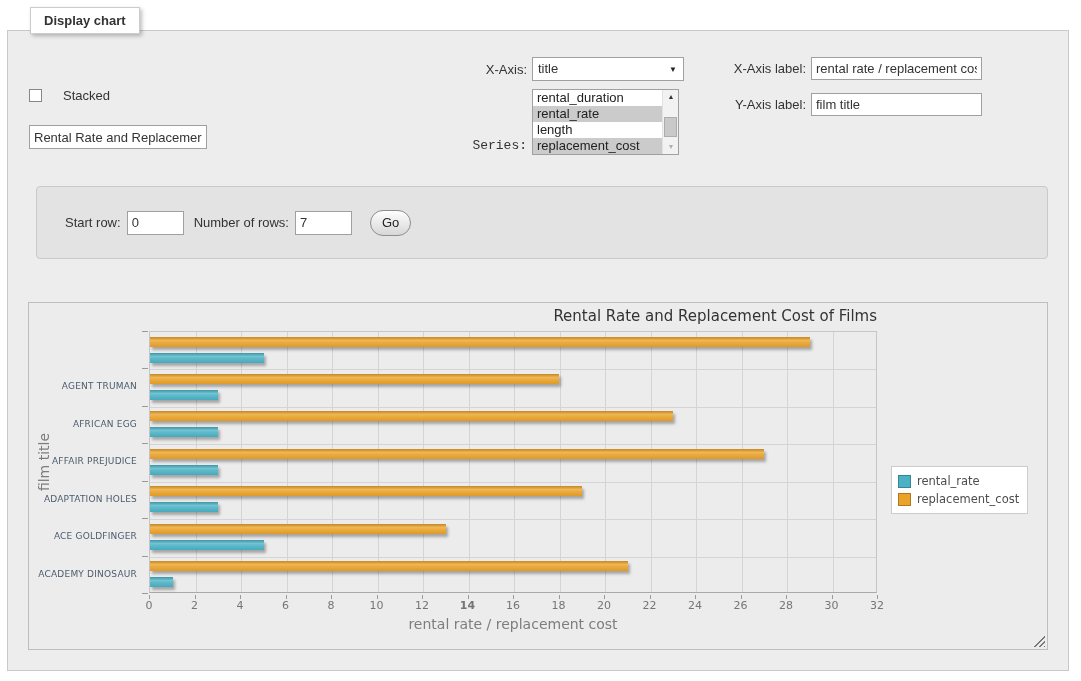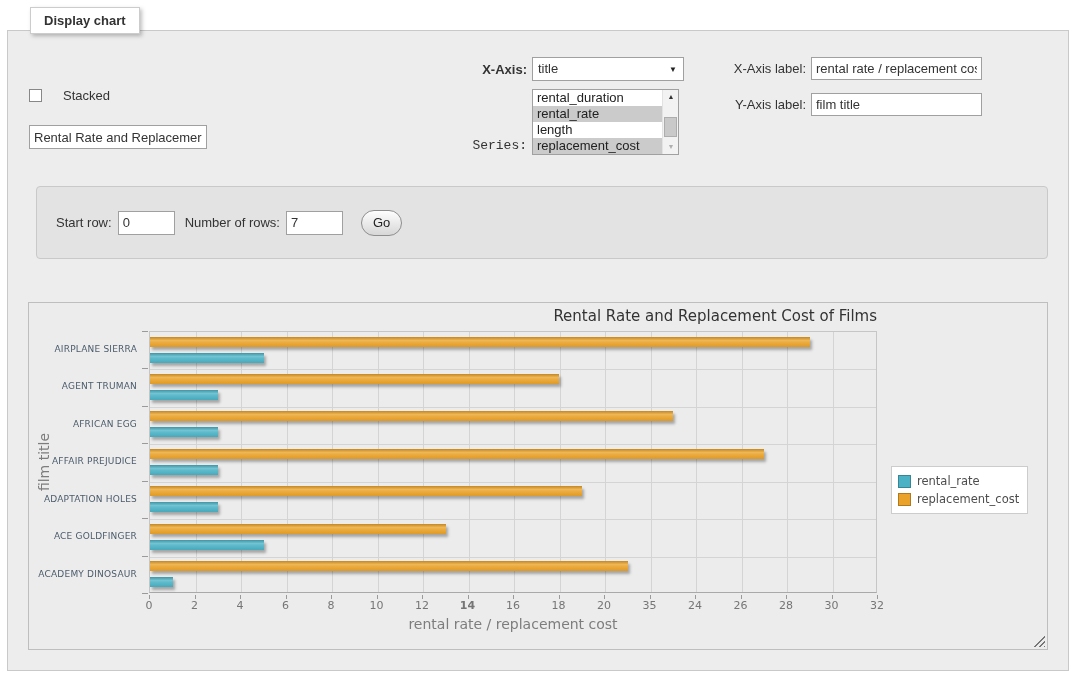--- a/index.html
+++ b/index.html
@@ -20,21 +20,21 @@
   .radio.checked::after { content: ""; position: absolute; left: 3px; top: 3px; width: 5px; height: 5px;
            border-radius: 50%; background: #3b3b3b; }
   .stacked { left: 29px; top: 88px; display: inline-flex; align-items: center; gap: 21px; }
   .checkbox { display: inline-block; width: 13px; height: 13px; border: 1px solid #878787; background: #fff; }
 
   .ti { border: 1px solid #a0a0a0; background: #fff; height: 24px; padding: 0 4px;
         font-family: "Liberation Sans", sans-serif; font-size: 13px; color: #333; }
   .chart-title-input { left: 29px; top: 125px; width: 178px; }
 
   .lbl { color: #333; }
-  .xaxis-lbl  { left: 420px; top: 62px; width: 107px; text-align: right; font-weight: bold; }
+  .xaxis-lbl  { left: 420px; top: 62px; width: 107px; text-align: right; }
   .series-lbl { left: 420px; top: 138px; width: 107px; text-align: right; font-family: Liberation Mono, monospace; }
   .sel { left: 532px; top: 57px; width: 152px; height: 24px; background: #fff;
          border: 1px solid #a0a0a0; line-height: 22px; padding-left: 5px; }
   .sel-arrow { position: absolute; right: 6px; top: 7px; font-size: 8px; color: #222; line-height: 10px; }
 
   .list { left: 532px; top: 89px; width: 147px; height: 66px; background: #fff;
           border: 1px solid #a0a0a0; overflow: hidden; }
   .opt { height: 16px; line-height: 16px; padding-left: 4px; white-space: nowrap; width: 129px;
          overflow: hidden; color: #222; }
   .opt.selected { background: #cbcbcb; }
@@ -47,21 +47,21 @@
   .sb-thumb { position: absolute; left: 1px; width: 13px; top: 27px; height: 20px;
               background: #c9c9c9; border: 1px solid #adadad; }
 
   .xlab-lbl { left: 690px; top: 61px; width: 116px; text-align: right; }
   .ylab-lbl { left: 690px; top: 97px; width: 116px; text-align: right; }
   .xlab-input { left: 811px; top: 57px; width: 171px; height: 23px; }
   .ylab-input { left: 811px; top: 93px; width: 171px; height: 23px; }
 
   .panel { left: 36px; top: 186px; width: 1012px; height: 73px; background: #e3e3e3;
            border: 1px solid #c9c9c9; border-radius: 4px; display: flex; align-items: center;
-           padding-left: 19px; }
+           padding-left: 28px; }
   .panel .ti { width: 57px; margin-left: 6px; }
   .panel .lbl2 { margin-left: 10px; }
   .go { margin-left: 18px; display: inline-flex; align-items: center; justify-content: center;
         height: 26px; padding: 0 11px; border: 1px solid #8e8e8e; border-radius: 13px;
         background: linear-gradient(180deg, #fefefe, #d7d7d7); color: #222; }
 
   .chart-box { left: 28px; top: 302px; width: 1020px; height: 348px; background: #ECECEC;
                border: 1px solid #bebebe; }
   .chart-title { position: absolute; left: 120px; top: 4px; width: 728px; text-align: right;
                  font-family: "DejaVu Sans", sans-serif; font-size: 15px; color: #333; }
@@ -177,21 +177,20 @@
         <div class="bar" style="top: 245.071px; width: 22.5225px; background-color: rgb(75, 178, 197);"></div>
         <div class="bar" style="top: 4.5px; width: 659.522px; background-color: rgb(234, 162, 40);"></div>
         <div class="bar" style="top: 41.9286px; width: 409.272px; background-color: rgb(234, 162, 40);"></div>
         <div class="bar" style="top: 79.3571px; width: 523.022px; background-color: rgb(234, 162, 40);"></div>
         <div class="bar" style="top: 116.786px; width: 614.022px; background-color: rgb(234, 162, 40);"></div>
         <div class="bar" style="top: 154.214px; width: 432.022px; background-color: rgb(234, 162, 40);"></div>
         <div class="bar" style="top: 191.643px; width: 295.522px; background-color: rgb(234, 162, 40);"></div>
         <div class="bar" style="top: 229.071px; width: 477.522px; background-color: rgb(234, 162, 40);"></div>
       </div>
     <div class="ylabels" id="ylabels">
-        <div class="cat-label" style="top: 0px; line-height: 37.4286px;">AIRPLANE SIERRA</div>
         <div class="cat-label" style="top: 37.4286px; line-height: 37.4286px;">AGENT TRUMAN</div>
         <div class="cat-label" style="top: 74.8571px; line-height: 37.4286px;">AFRICAN EGG</div>
         <div class="cat-label" style="top: 112.286px; line-height: 37.4286px;">AFFAIR PREJUDICE</div>
         <div class="cat-label" style="top: 149.714px; line-height: 37.4286px;">ADAPTATION HOLES</div>
         <div class="cat-label" style="top: 187.143px; line-height: 37.4286px;">ACE GOLDFINGER</div>
         <div class="cat-label" style="top: 224.571px; line-height: 37.4286px;">ACADEMY DINOSAUR</div>
       </div>
     <div class="yaxis-title">film title</div>
     <div class="xaxis-title">rental rate / replacement cost</div>
     <div class="legend" id="legend">
@@ -220,21 +219,21 @@
       <div class="xtick-label" style="left: 373px;">12</div>
       <div class="tick-mark-x" style="left: 393px;"></div>
       <div class="xtick-label" style="left: 418.5px; font-weight: bold;">14</div>
       <div class="tick-mark-x" style="left: 439px;"></div>
       <div class="xtick-label" style="left: 464px;">16</div>
       <div class="tick-mark-x" style="left: 484px;"></div>
       <div class="xtick-label" style="left: 509.5px;">18</div>
       <div class="tick-mark-x" style="left: 530px;"></div>
       <div class="xtick-label" style="left: 555px;">20</div>
       <div class="tick-mark-x" style="left: 575px;"></div>
-      <div class="xtick-label" style="left: 600.5px;">35</div>
+      <div class="xtick-label" style="left: 600.5px;">22</div>
       <div class="tick-mark-x" style="left: 621px;"></div>
       <div class="xtick-label" style="left: 646px;">24</div>
       <div class="tick-mark-x" style="left: 666px;"></div>
       <div class="xtick-label" style="left: 691.5px;">26</div>
       <div class="tick-mark-x" style="left: 712px;"></div>
       <div class="xtick-label" style="left: 737px;">28</div>
       <div class="tick-mark-x" style="left: 757px;"></div>
       <div class="xtick-label" style="left: 782.5px;">30</div>
       <div class="tick-mark-x" style="left: 803px;"></div>
       <div class="xtick-label" style="left: 828px;">32</div>

